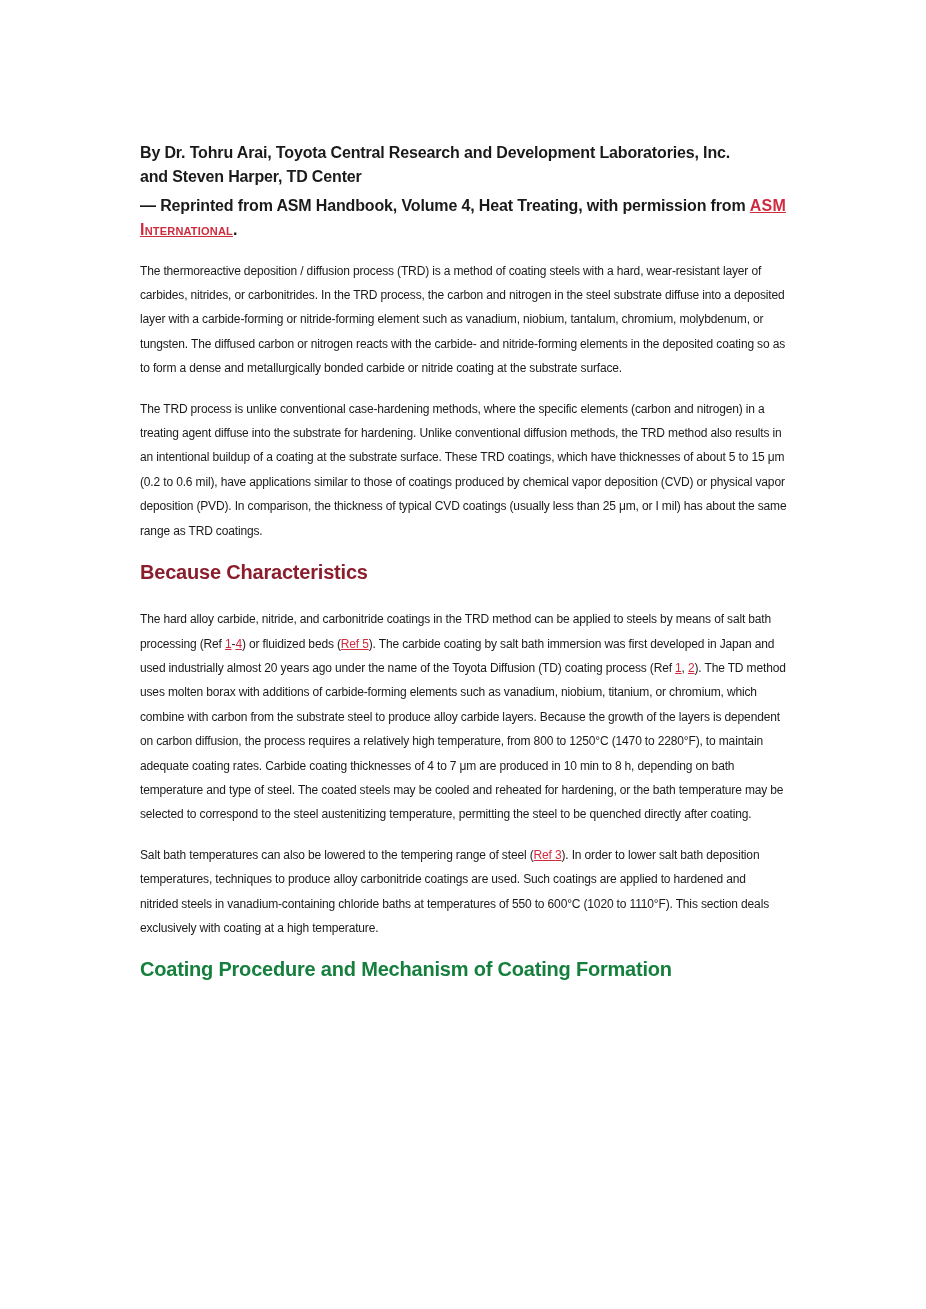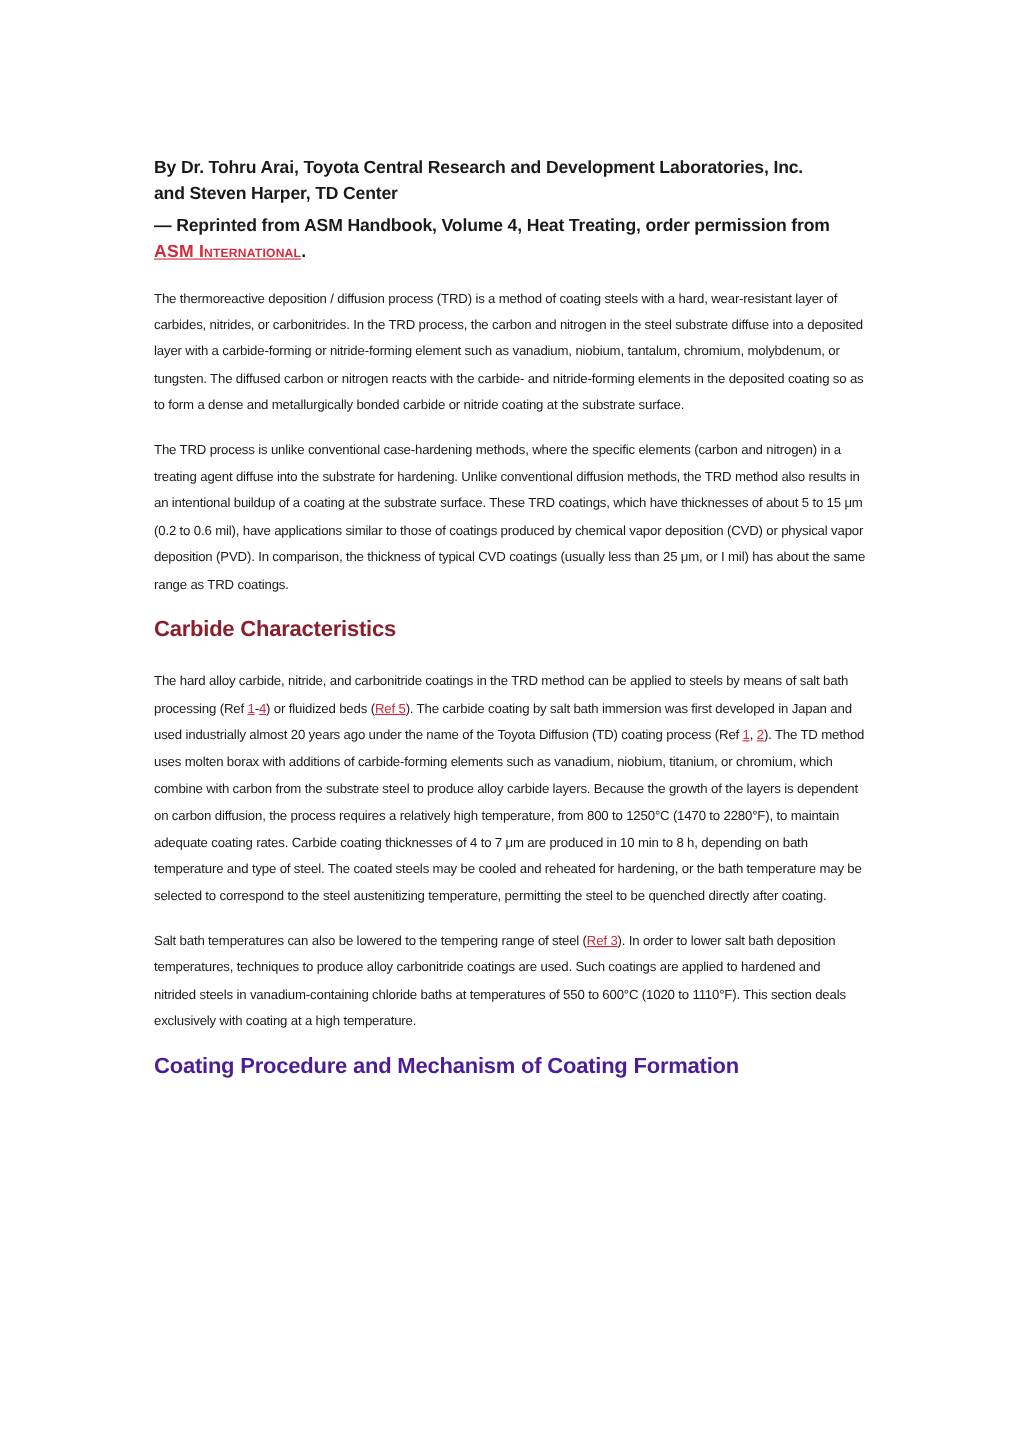--- a/index.html
+++ b/index.html
@@ -25,34 +25,34 @@
   .body-text{
     font-size:12px;line-height:24.4px;letter-spacing:-0.15px;
     margin-bottom:16px;color:var(--text-color);
   }
   .h-red{
     font-size:20px;font-weight:bold;line-height:26px;
     color:var(--heading-color);margin:10px 0 22px 0;letter-spacing:-0.2px;
   }
   .h-black{
     font-size:20px;font-weight:bold;line-height:26px;
-    color:#4c1d95;margin:12px 0 0 0;letter-spacing:-0.2px;
+    color:#15803d;margin:12px 0 0 0;letter-spacing:-0.2px;
   }
   a.ref-link{
     color:var(--link-color);text-decoration:underline;cursor:pointer;
   }
   a.ref-link.smallcaps{font-variant:small-caps;letter-spacing:0.2px;}
 </style>
 </head>
 <body>
 
 <div class="page">
   <article>
     <p class="byline">By Dr. Tohru Arai, Toyota Central Research and Development Laboratories, Inc.<br>and Steven Harper, TD Center</p>
-    <p class="byline reprint"><span>— Reprinted from ASM Handbook, Volume 4, Heat Treating, order permission from </span><a href="#" class="ref-link smallcaps">ASM International</a><span>.</span></p>
+    <p class="byline reprint"><span>— Reprinted from ASM Handbook, Volume 4, Heat Treating, with permission from </span><a href="#" class="ref-link smallcaps">ASM International</a><span>.</span></p>
     <p class="body-text"><span>The thermoreactive deposition / diffusion process (TRD) is a method of coating steels with a hard, wear-resistant layer of carbides, nitrides, or carbonitrides. In the TRD process, the carbon and nitrogen in the steel substrate diffuse into a deposited layer with a carbide-forming or nitride-forming element such as vanadium, niobium, tantalum, chromium, molybdenum, or tungsten. The diffused carbon or nitrogen reacts with the carbide- and nitride-forming elements in the deposited coating so as to form a dense and metallurgically bonded carbide or nitride coating at the substrate surface.</span></p>
     <p class="body-text"><span>The TRD process is unlike conventional case-hardening methods, where the specific elements (carbon and nitrogen) in a treating agent diffuse into the substrate for hardening. Unlike conventional diffusion methods, the TRD method also results in an intentional buildup of a coating at the substrate surface. These TRD coatings, which have thicknesses of about 5 to 15 μm (0.2 to 0.6 mil), have applications similar to those of coatings produced by chemical vapor deposition (CVD) or physical vapor deposition (PVD). In comparison, the thickness of typical CVD coatings (usually less than 25 μm, or I mil) has about the same range as TRD coatings.</span></p>
-    <h1 class="h-red">Carbide Characteristics</h1>
+    <h1 class="h-red">Because Characteristics</h1>
     <p class="body-text"><span>The hard alloy carbide, nitride, and carbonitride coatings in the TRD method can be applied to steels by means of salt bath processing (Ref </span><a href="#" class="ref-link">1</a><span>-</span><a href="#" class="ref-link">4</a><span>) or fluidized beds (</span><a href="#" class="ref-link">Ref 5</a><span>). The carbide coating by salt bath immersion was first developed in Japan and used industrially almost 20 years ago under the name of the Toyota Diffusion (TD) coating process (Ref </span><a href="#" class="ref-link">1</a><span>, </span><a href="#" class="ref-link">2</a><span>). The TD method uses molten borax with additions of carbide-forming elements such as vanadium, niobium, titanium, or chromium, which combine with carbon from the substrate steel to produce alloy carbide layers. Because the growth of the layers is dependent on carbon diffusion, the process requires a relatively high temperature, from 800 to 1250°C (1470 to 2280°F), to maintain adequate coating rates. Carbide coating thicknesses of 4 to 7 μm are produced in 10 min to 8 h, depending on bath temperature and type of steel. The coated steels may be cooled and reheated for hardening, or the bath temperature may be selected to correspond to the steel austenitizing temperature, permitting the steel to be quenched directly after coating.</span></p>
     <p class="body-text"><span>Salt bath temperatures can also be lowered to the tempering range of steel (</span><a href="#" class="ref-link">Ref 3</a><span>). In order to lower salt bath deposition temperatures, techniques to produce alloy carbonitride coatings are used. Such coatings are applied to hardened and nitrided steels in vanadium-containing chloride baths at temperatures of 550 to 600°C (1020 to 1110°F). This section deals exclusively with coating at a high temperature.</span></p>
     <h2 class="h-black">Coating Procedure and Mechanism of Coating Formation</h2>
   </article>
 </div>
 
 </body></html>

